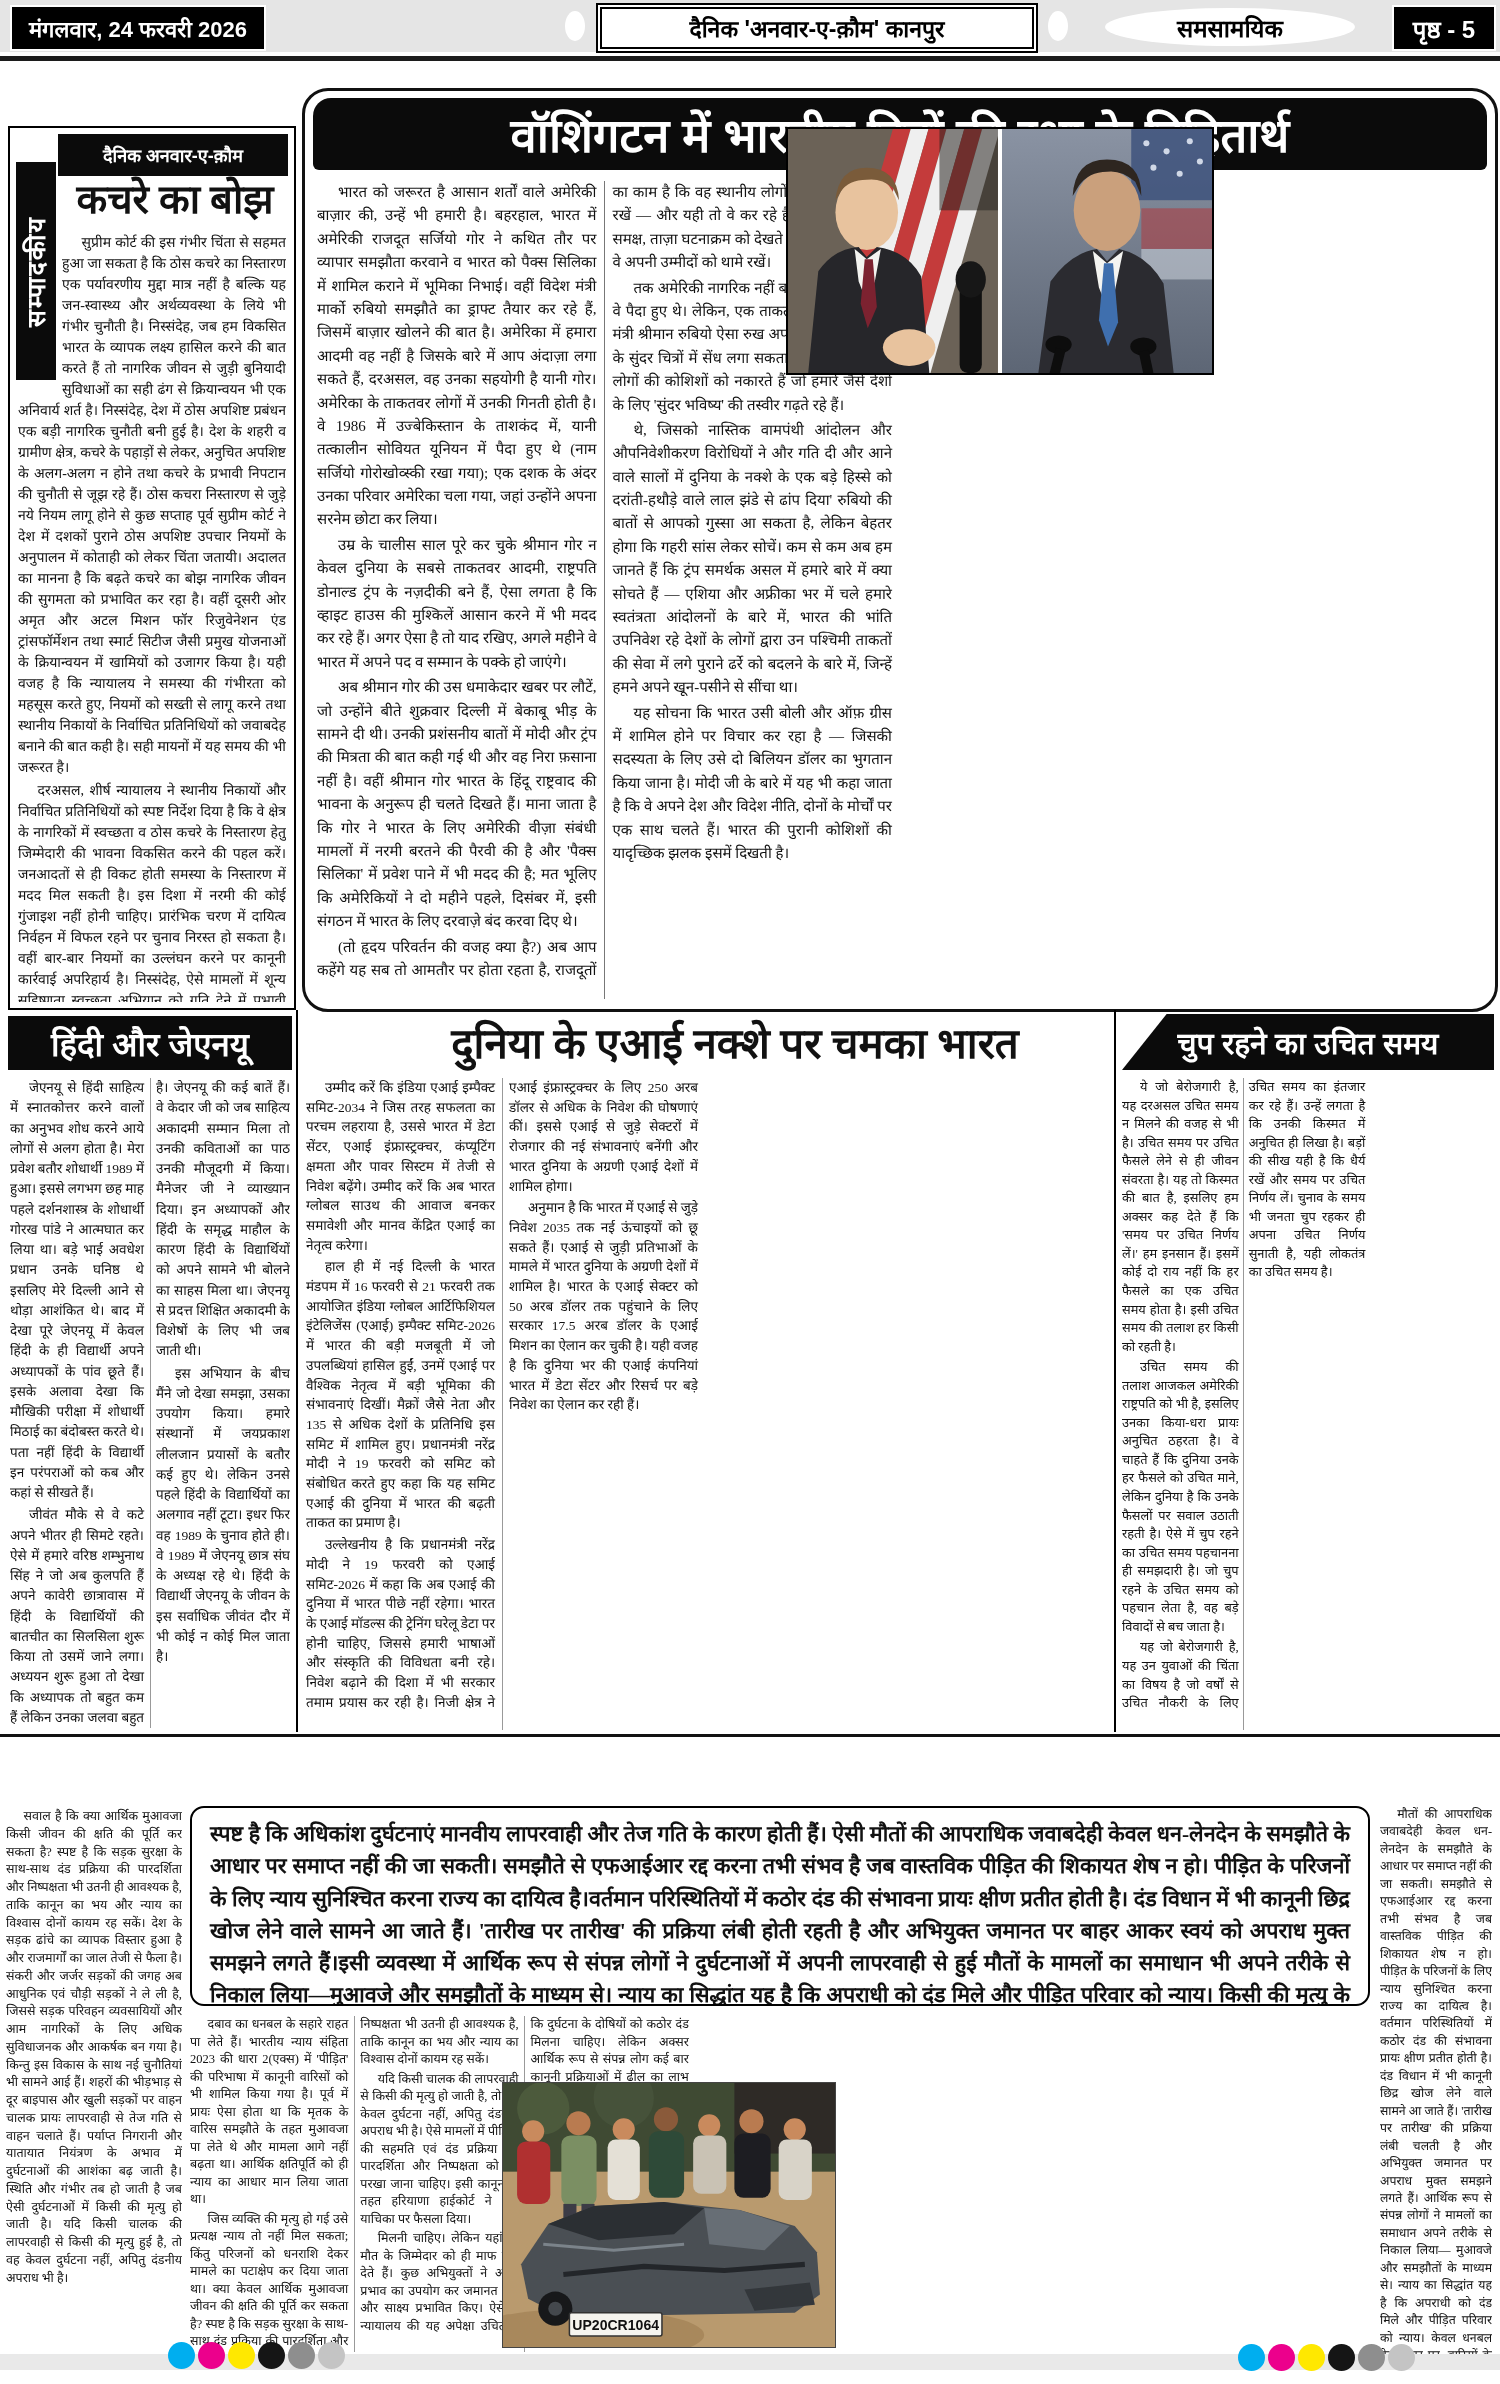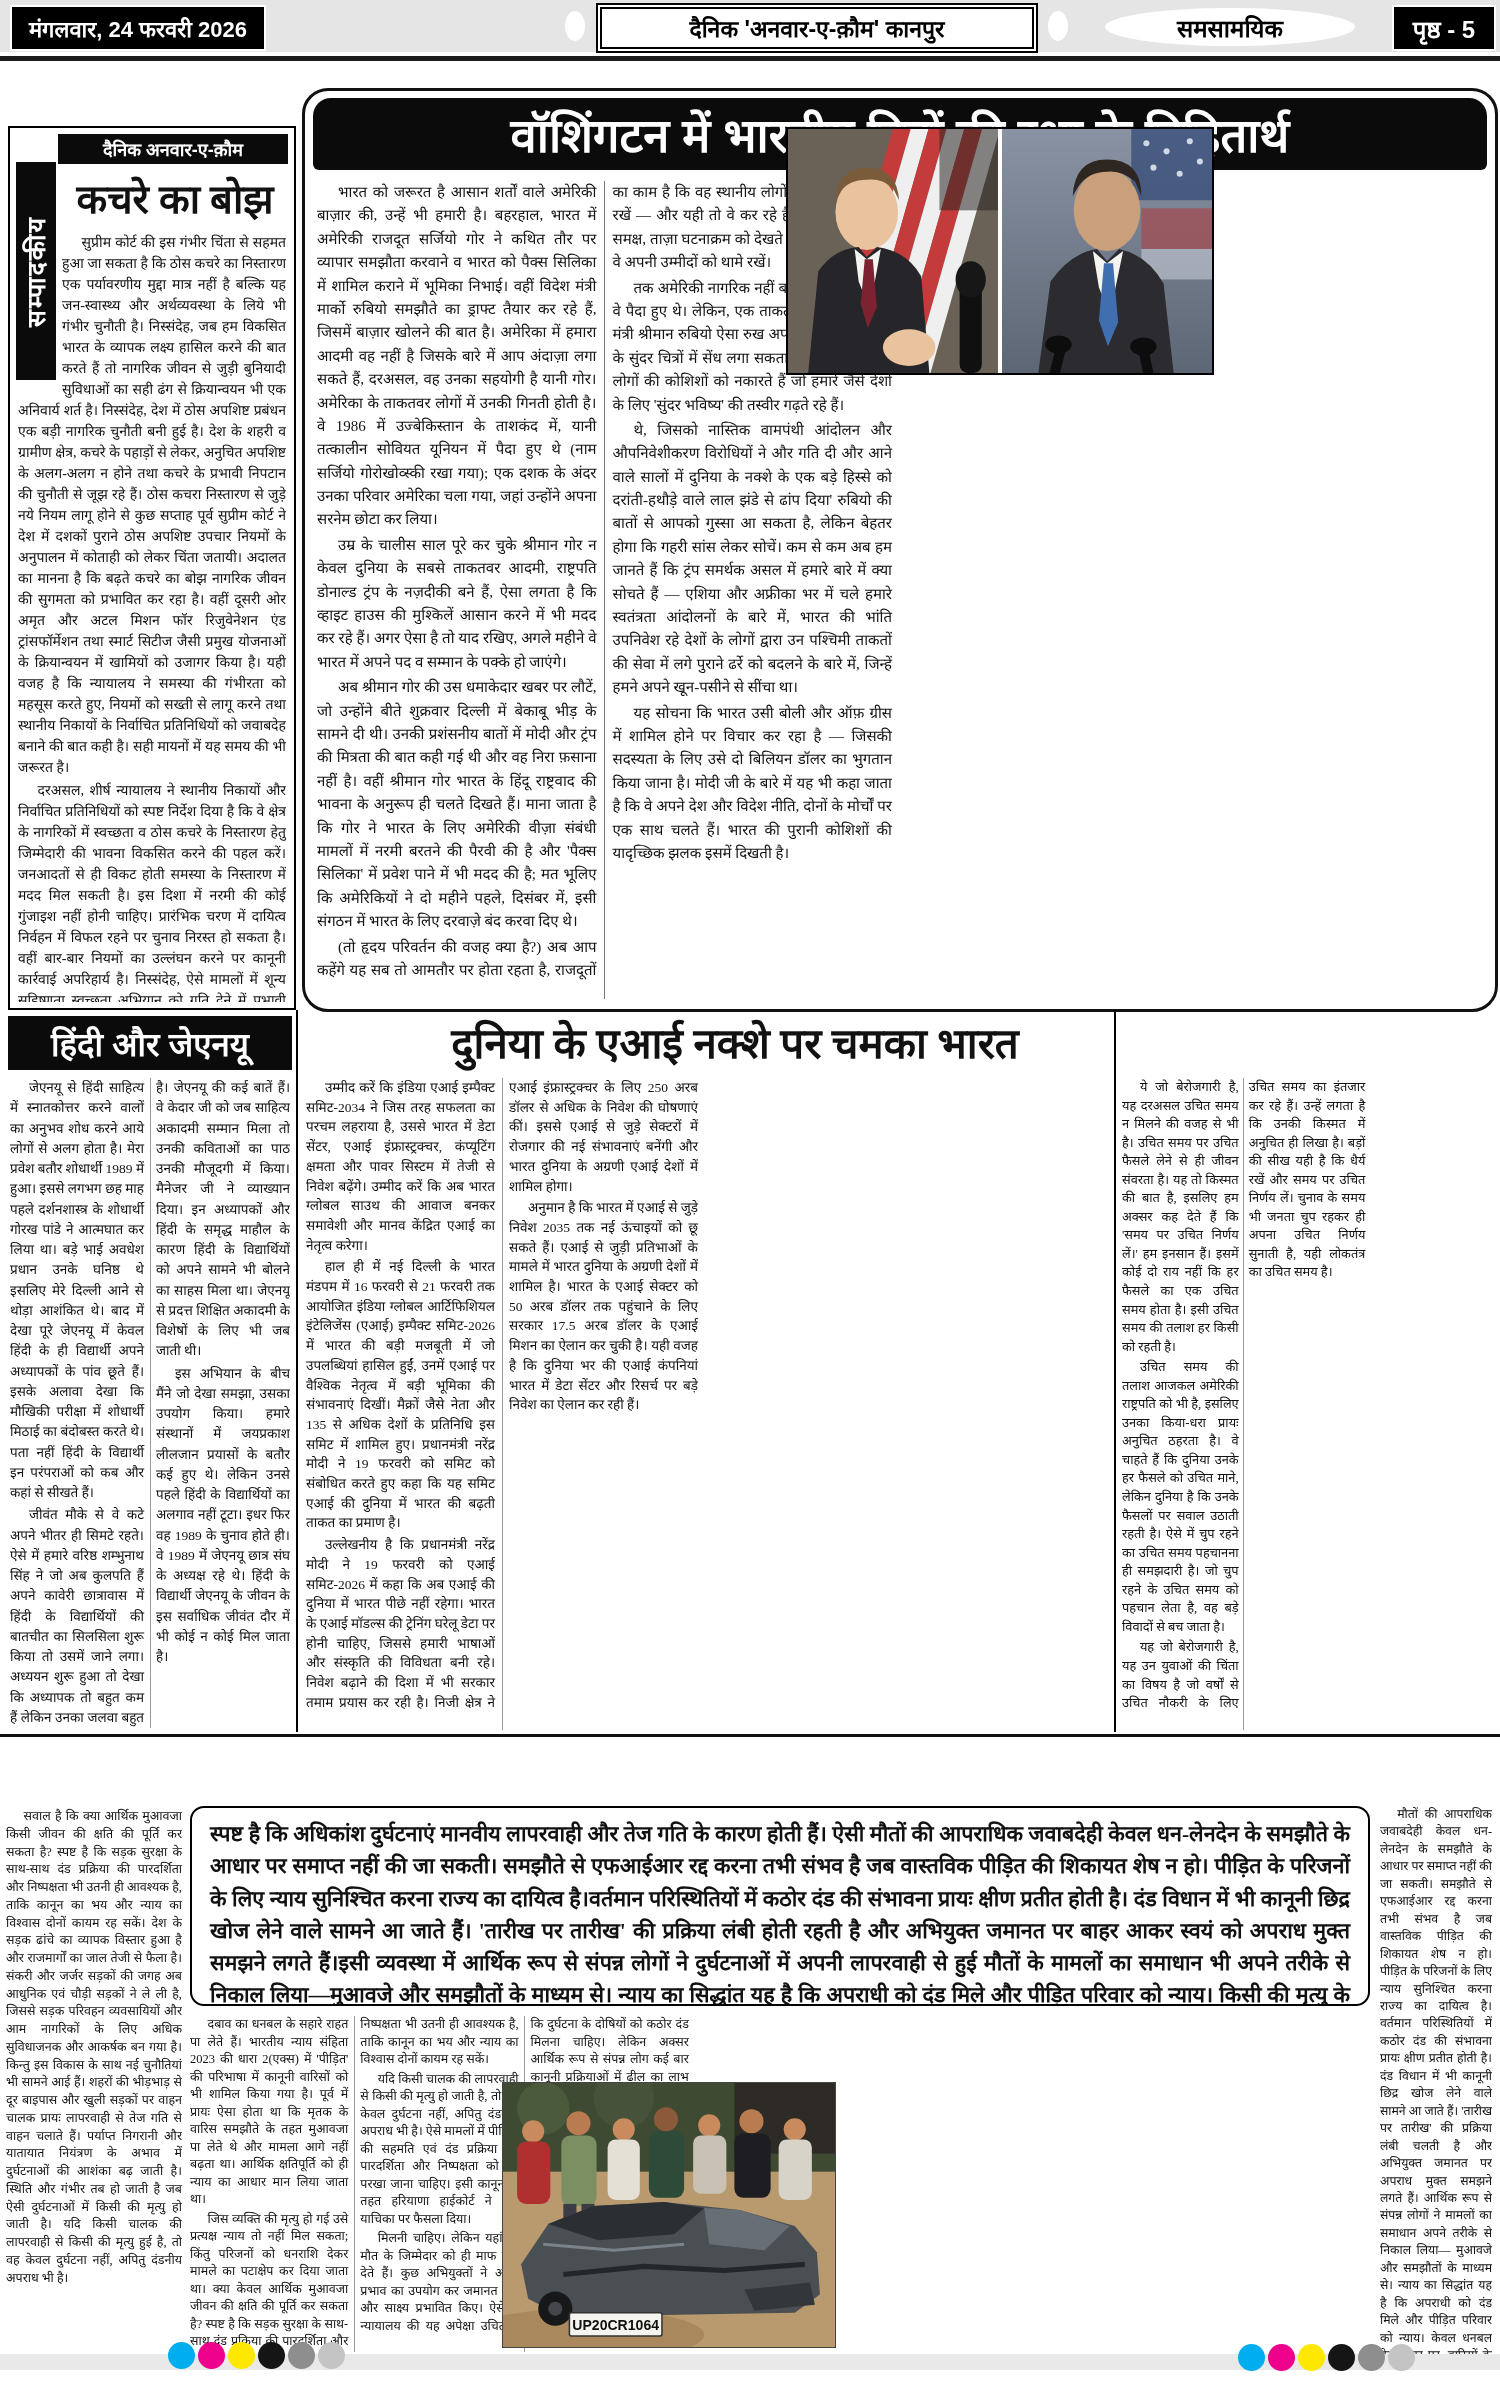--- a/index.html
+++ b/index.html
@@ -23,21 +23,21 @@
   .hdr-dot{position:absolute;width:20px;height:30px;background:#fff;border-radius:50%;}
   
   .kicker-bar{background:#0b0b0b;color:#fff;display:flex;align-items:center;justify-content:center;
               font-family:"Liberation Sans","DejaVu Sans",sans-serif;font-weight:bold;}
   .btext{text-align:justify;overflow:hidden;column-fill:auto;}
   .vlabel{background:#0b0b0b;color:#fff;writing-mode:vertical-rl;transform:rotate(180deg);
           display:flex;align-items:center;justify-content:center;
           font-family:"Liberation Sans","DejaVu Sans",sans-serif;font-weight:bold;letter-spacing:2px;}
   
   .edit-box{left:8px;top:126px;width:284px;height:880px;border:2px solid #000;background:#fff;}
-  .edit-kicker{position:absolute;left:48px;top:6px;right:6px;height:30px;font-size:18px;}
+  .edit-kicker{position:absolute;left:48px;top:6px;right:6px;height:42px;font-size:18px;}
   .edit-title{position:absolute;left:52px;top:40px;right:6px;height:58px;display:flex;align-items:center;
               justify-content:center;font-weight:bold;font-size:40px;
               font-family:"Liberation Serif","DejaVu Serif",serif;}
   .edit-vlabel{position:absolute;left:6px;top:34px;width:40px;height:218px;font-size:25px;}
   .edit-body{position:absolute;left:8px;top:104px;right:8px;bottom:6px;font-size:14px;line-height:1.5;}
   .edit-spacer{float:left;width:44px;height:152px;}
   
   .wash-box{left:302px;top:88px;width:1190px;height:918px;border:3px solid #111;border-radius:26px;background:#fff;}
   .wash-head{position:absolute;left:8px;top:7px;right:8px;height:72px;border-radius:18px 18px 6px 6px;
              font-size:47px;}
@@ -218,20 +218,23 @@
     </div>
     <div class="btext ai-body">
         <p>उम्मीद करें कि इंडिया एआई इम्पैक्ट समिट-2034 ने जिस तरह सफलता का परचम लहराया है, उससे भारत में डेटा सेंटर, एआई इंफ्रास्ट्रक्चर, कंप्यूटिंग क्षमता और पावर सिस्टम में तेजी से निवेश बढ़ेंगे। उम्मीद करें कि अब भारत ग्लोबल साउथ की आवाज बनकर समावेशी और मानव केंद्रित एआई का नेतृत्व करेगा।</p>
         <p>हाल ही में नई दिल्ली के भारत मंडपम में 16 फरवरी से 21 फरवरी तक आयोजित इंडिया ग्लोबल आर्टिफिशियल इंटेलिजेंस (एआई) इम्पैक्ट समिट-2026 में भारत की बड़ी मजबूती में जो उपलब्धियां हासिल हुईं, उनमें एआई पर वैश्विक नेतृत्व में बड़ी भूमिका की संभावनाएं दिखीं। मैक्रों जैसे नेता और 135 से अधिक देशों के प्रतिनिधि इस समिट में शामिल हुए। प्रधानमंत्री नरेंद्र मोदी ने 19 फरवरी को समिट को संबोधित करते हुए कहा कि यह समिट एआई की दुनिया में भारत की बढ़ती ताकत का प्रमाण है।</p>
         <p>उल्लेखनीय है कि प्रधानमंत्री नरेंद्र मोदी ने 19 फरवरी को एआई समिट-2026 में कहा कि अब एआई की दुनिया में भारत पीछे नहीं रहेगा। भारत के एआई मॉडल्स की ट्रेनिंग घरेलू डेटा पर होनी चाहिए, जिससे हमारी भाषाओं और संस्कृति की विविधता बनी रहे। निवेश बढ़ाने की दिशा में भी सरकार तमाम प्रयास कर रही है। निजी क्षेत्र ने एआई इंफ्रास्ट्रक्चर के लिए 250 अरब डॉलर से अधिक के निवेश की घोषणाएं कीं। इससे एआई से जुड़े सेक्टरों में रोजगार की नई संभावनाएं बनेंगी और भारत दुनिया के अग्रणी एआई देशों में शामिल होगा।</p>
         <p>अनुमान है कि भारत में एआई से जुड़े निवेश 2035 तक नई ऊंचाइयों को छू सकते हैं। एआई से जुड़ी प्रतिभाओं के मामले में भारत दुनिया के अग्रणी देशों में शामिल है। भारत के एआई सेक्टर को 50 अरब डॉलर तक पहुंचाने के लिए सरकार 17.5 अरब डॉलर के एआई मिशन का ऐलान कर चुकी है। यही वजह है कि दुनिया भर की एआई कंपनियां भारत में डेटा सेंटर और रिसर्च पर बड़े निवेश का ऐलान कर रही हैं।</p>
       </div>
   </div>
 
   <div class="abs sil-box">
+    <div class="kicker-bar sil-head">
+      <span>चुप रहने का उचित समय</span>
+    </div>
     <div class="btext sil-body">
         <p>ये जो बेरोजगारी है, यह दरअसल उचित समय न मिलने की वजह से भी है। उचित समय पर उचित फैसले लेने से ही जीवन संवरता है। यह तो किस्मत की बात है, इसलिए हम अक्सर कह देते हैं कि 'समय पर उचित निर्णय लें।' हम इनसान हैं। इसमें कोई दो राय नहीं कि हर फैसले का एक उचित समय होता है। इसी उचित समय की तलाश हर किसी को रहती है।</p>
         <p>उचित समय की तलाश आजकल अमेरिकी राष्ट्रपति को भी है, इसलिए उनका किया-धरा प्रायः अनुचित ठहरता है। वे चाहते हैं कि दुनिया उनके हर फैसले को उचित माने, लेकिन दुनिया है कि उनके फैसलों पर सवाल उठाती रहती है। ऐसे में चुप रहने का उचित समय पहचानना ही समझदारी है। जो चुप रहने के उचित समय को पहचान लेता है, वह बड़े विवादों से बच जाता है।</p>
         <p>यह जो बेरोजगारी है, यह उन युवाओं की चिंता का विषय है जो वर्षों से उचित नौकरी के लिए उचित समय का इंतजार कर रहे हैं। उन्हें लगता है कि उनकी किस्मत में अनुचित ही लिखा है। बड़ों की सीख यही है कि धैर्य रखें और समय पर उचित निर्णय लें। चुनाव के समय भी जनता चुप रहकर ही अपना उचित निर्णय सुनाती है, यही लोकतंत्र का उचित समय है।</p>
       </div>
   </div>
 
   <div class="abs rule-mid"></div>
 
 

